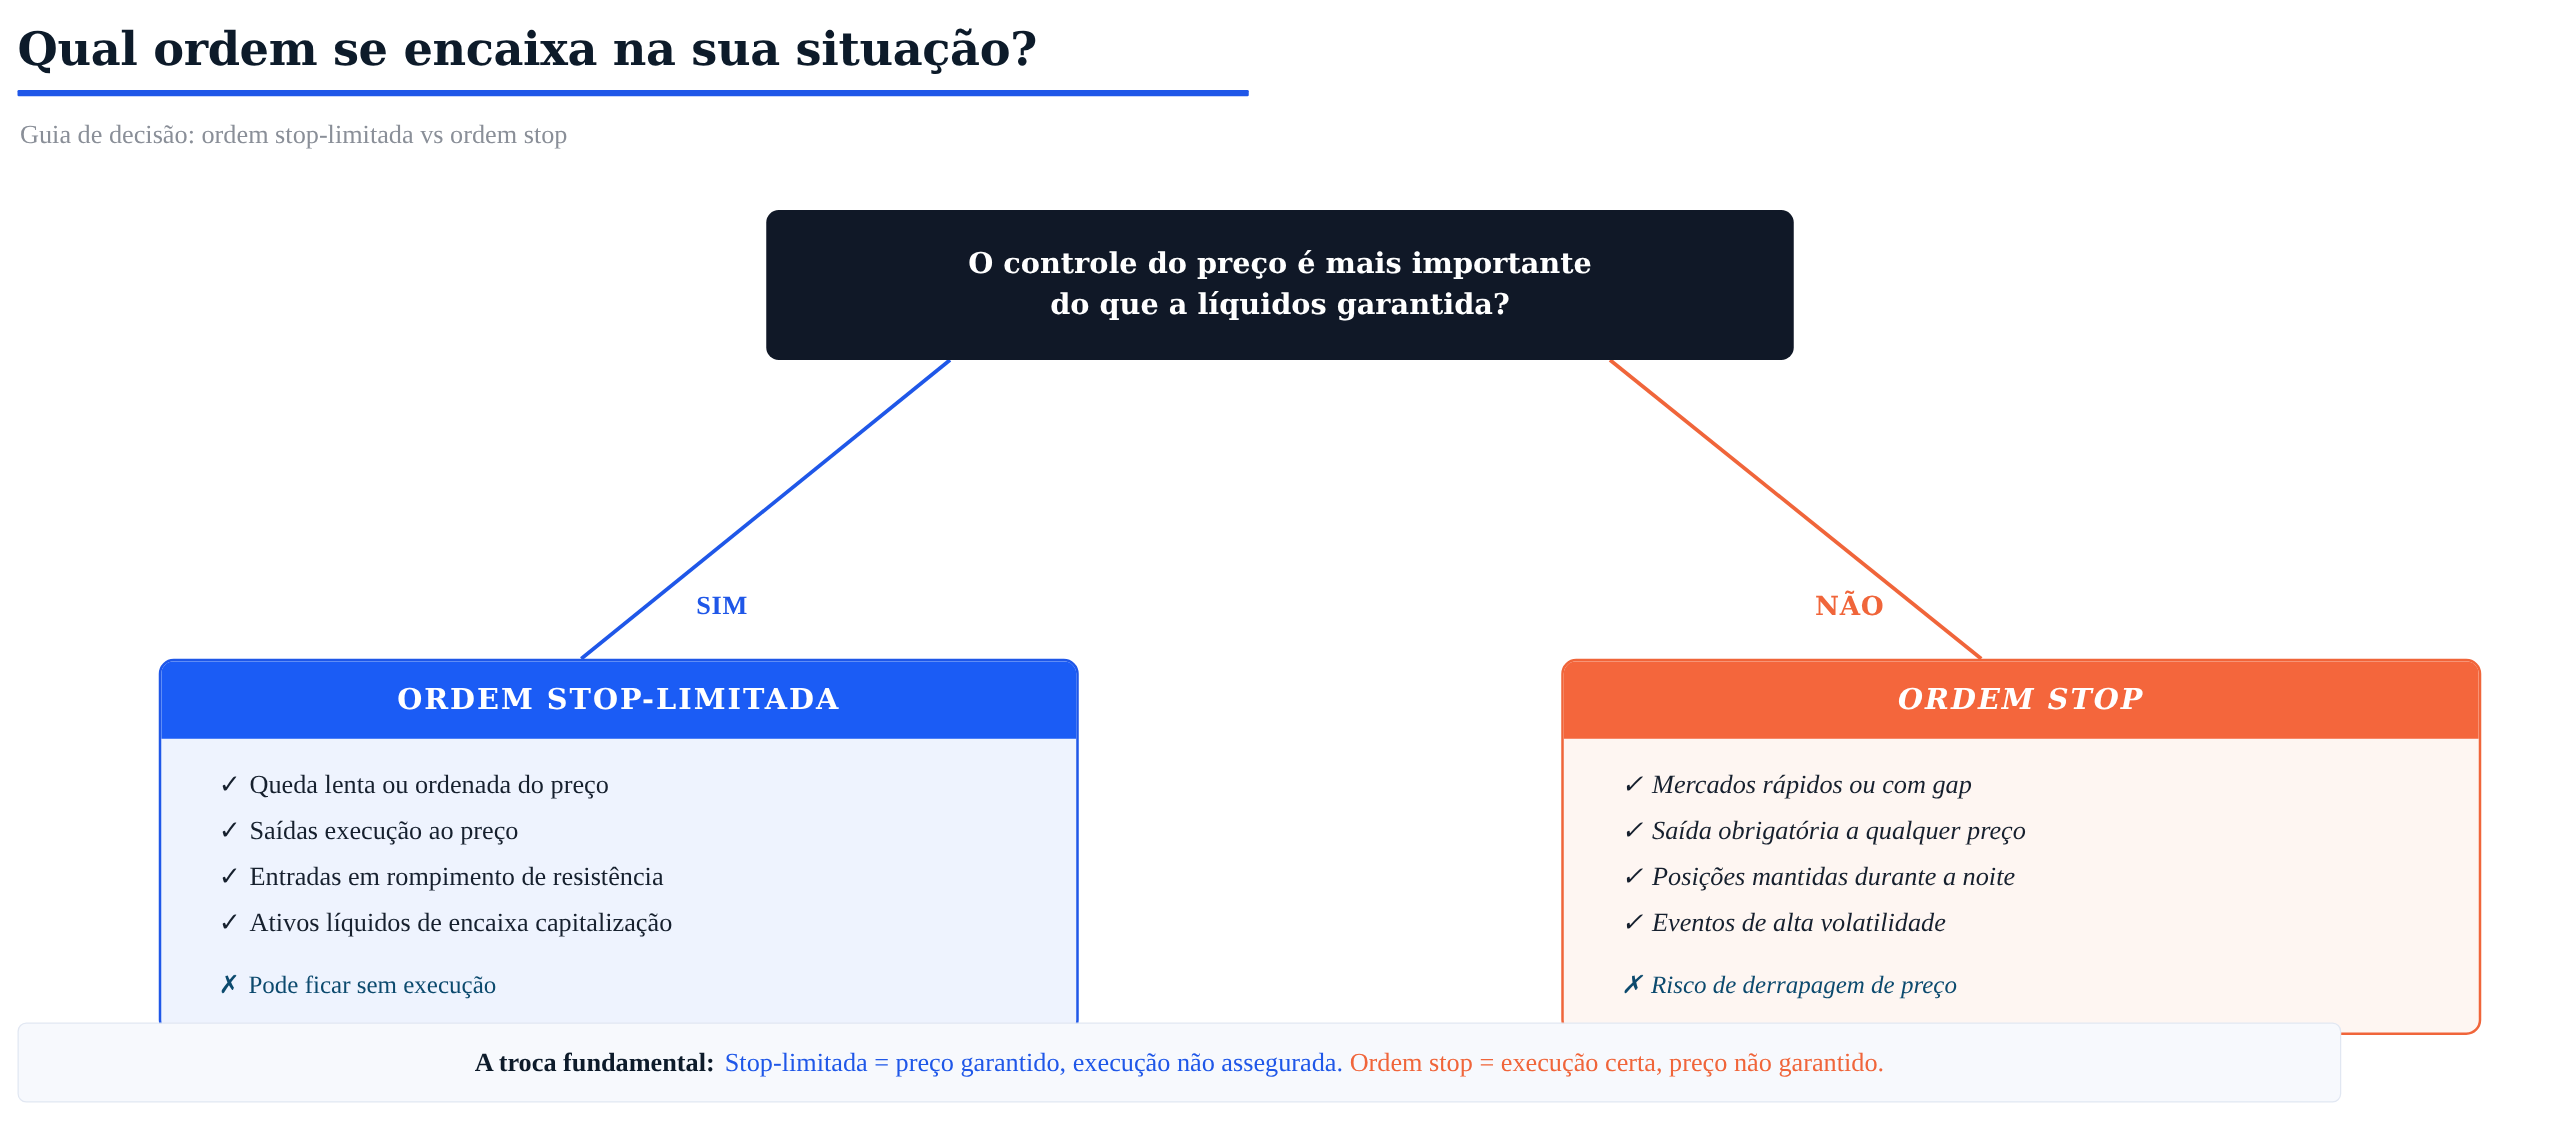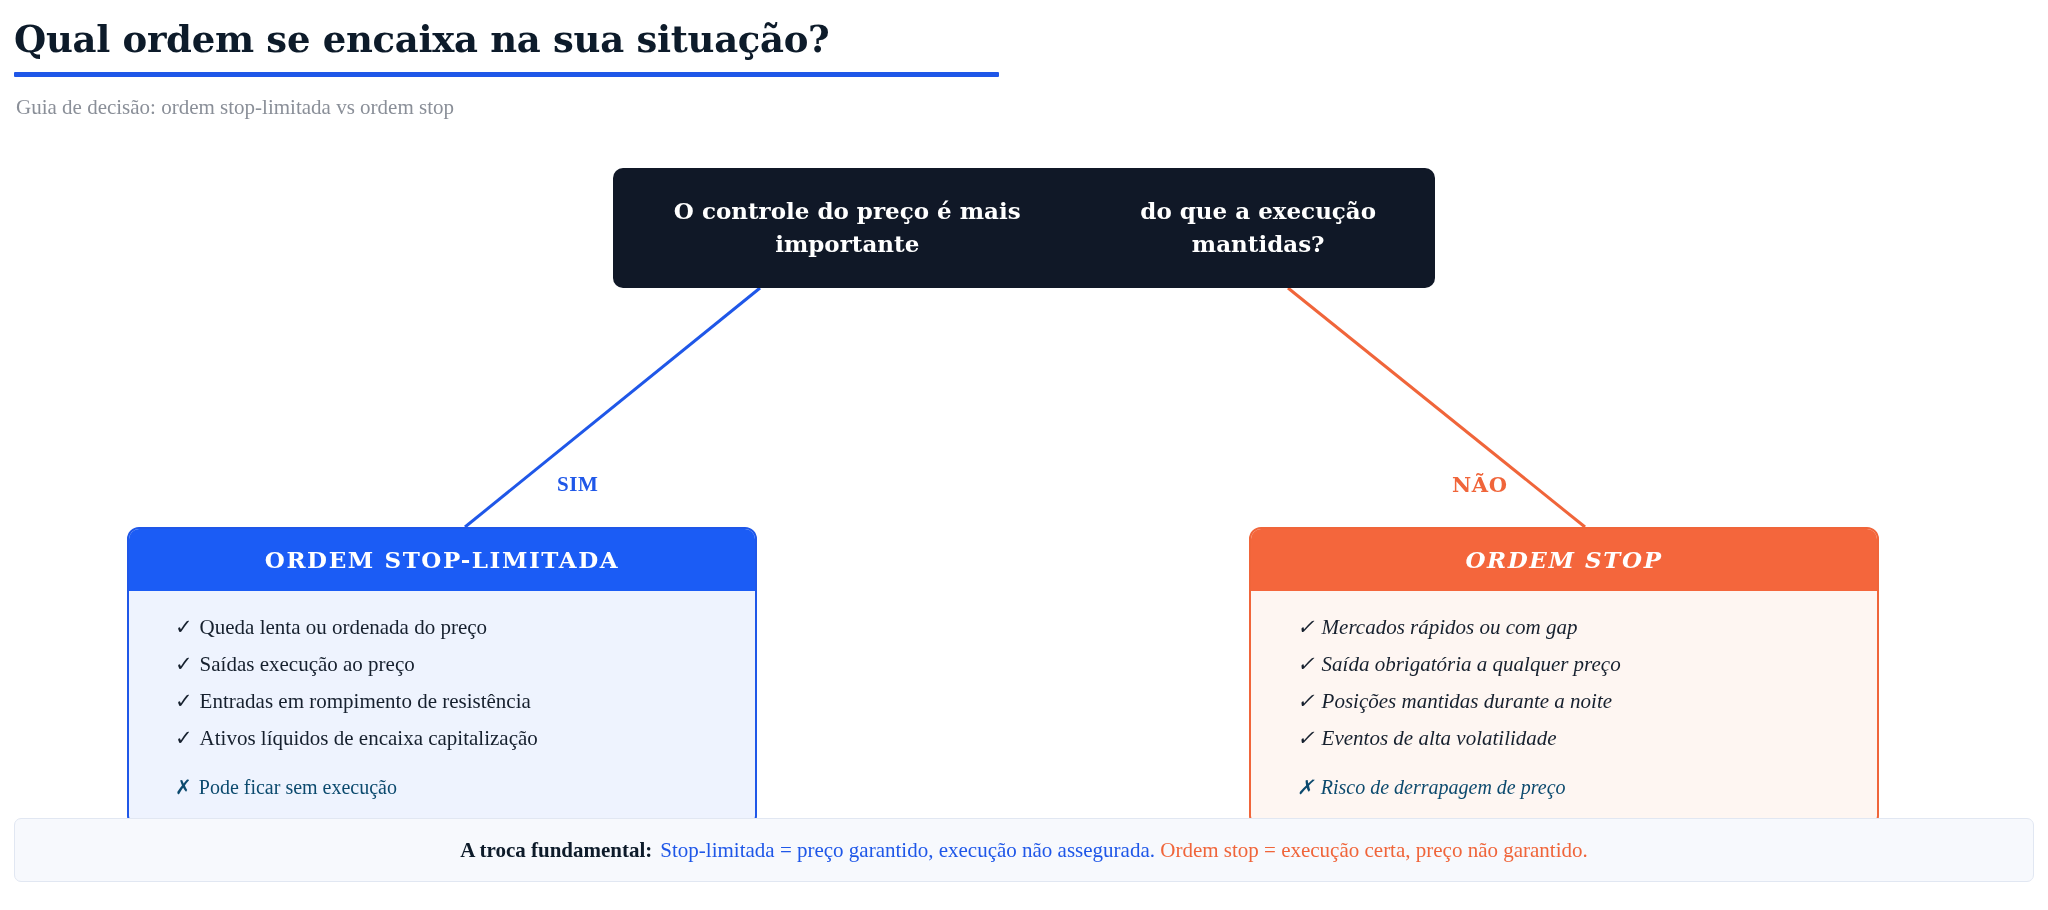--- a/index.html
+++ b/index.html
@@ -62,21 +62,21 @@
   
   .root-node {
     position: absolute;
     left: 613px;
     top: 48px;
     width: 822px;
     height: 120px;
     background: #101827;
     border-radius: 10px;
     display: flex;
-    flex-direction: row;
+    flex-direction: column;
     align-items: center;
     justify-content: center;
     color: #ffffff;
     font-family: "DejaVu Serif", serif;
     font-weight: 700;
     font-size: 23px;
     line-height: 1.42;
     text-align: center;
   }
 
@@ -97,21 +97,21 @@
   .branch-label.no {
     left: 1452px;
     top: 352px;
     color: #f0653a;
     text-align: right;
   }
 
   
   .card {
     position: absolute;
-    width: 630px;
+    width: 736px;
     border-radius: 12px;
     overflow: hidden;
     box-sizing: border-box;
   }
   .card.left {
     left: 127px;
     top: 407px;
     border: 2px solid #1f57e8;
     background: #eef3fe;
   }
@@ -166,21 +166,21 @@
   }
   .con-line .cross {
     margin-right: 7px;
   }
 
   
   .summary-bar {
     position: absolute;
     left: 14px;
     top: 818px;
-    width: 2020px;
+    width: 1859px;
     height: 64px;
     box-sizing: border-box;
     background: #f7f9fd;
     border: 1px solid #e1e7f2;
     border-radius: 7px;
     display: flex;
     align-items: center;
     justify-content: center;
     font-size: 21px;
   }
@@ -204,21 +204,21 @@
 
 <div class="canvas">
 
   <svg class="connectors" viewBox="0 0 2048 640" xmlns="http://www.w3.org/2000/svg">
     <line x1="760" y1="168" x2="465" y2="407" stroke="#1f57e8" stroke-width="3"></line>
     <line x1="1288" y1="168" x2="1585" y2="407" stroke="#f0653a" stroke-width="3"></line>
   </svg>
 
   <div class="root-node">
     <span>O controle do preço é mais importante</span>
-    <span>do que a execução mantidas?</span>
+    <span>do que a líquidos garantida?</span>
   </div>
 
   <div class="branch-label yes">SIM</div>
   <div class="branch-label no">NÃO</div>
 
   <div class="card left">
     <div class="card-header">ORDEM STOP-LIMITADA</div>
     <div class="card-body">
       <ul class="pro-list">
         <li><span class="tick">✓</span><span>Queda lenta ou ordenada do preço</span></li>

